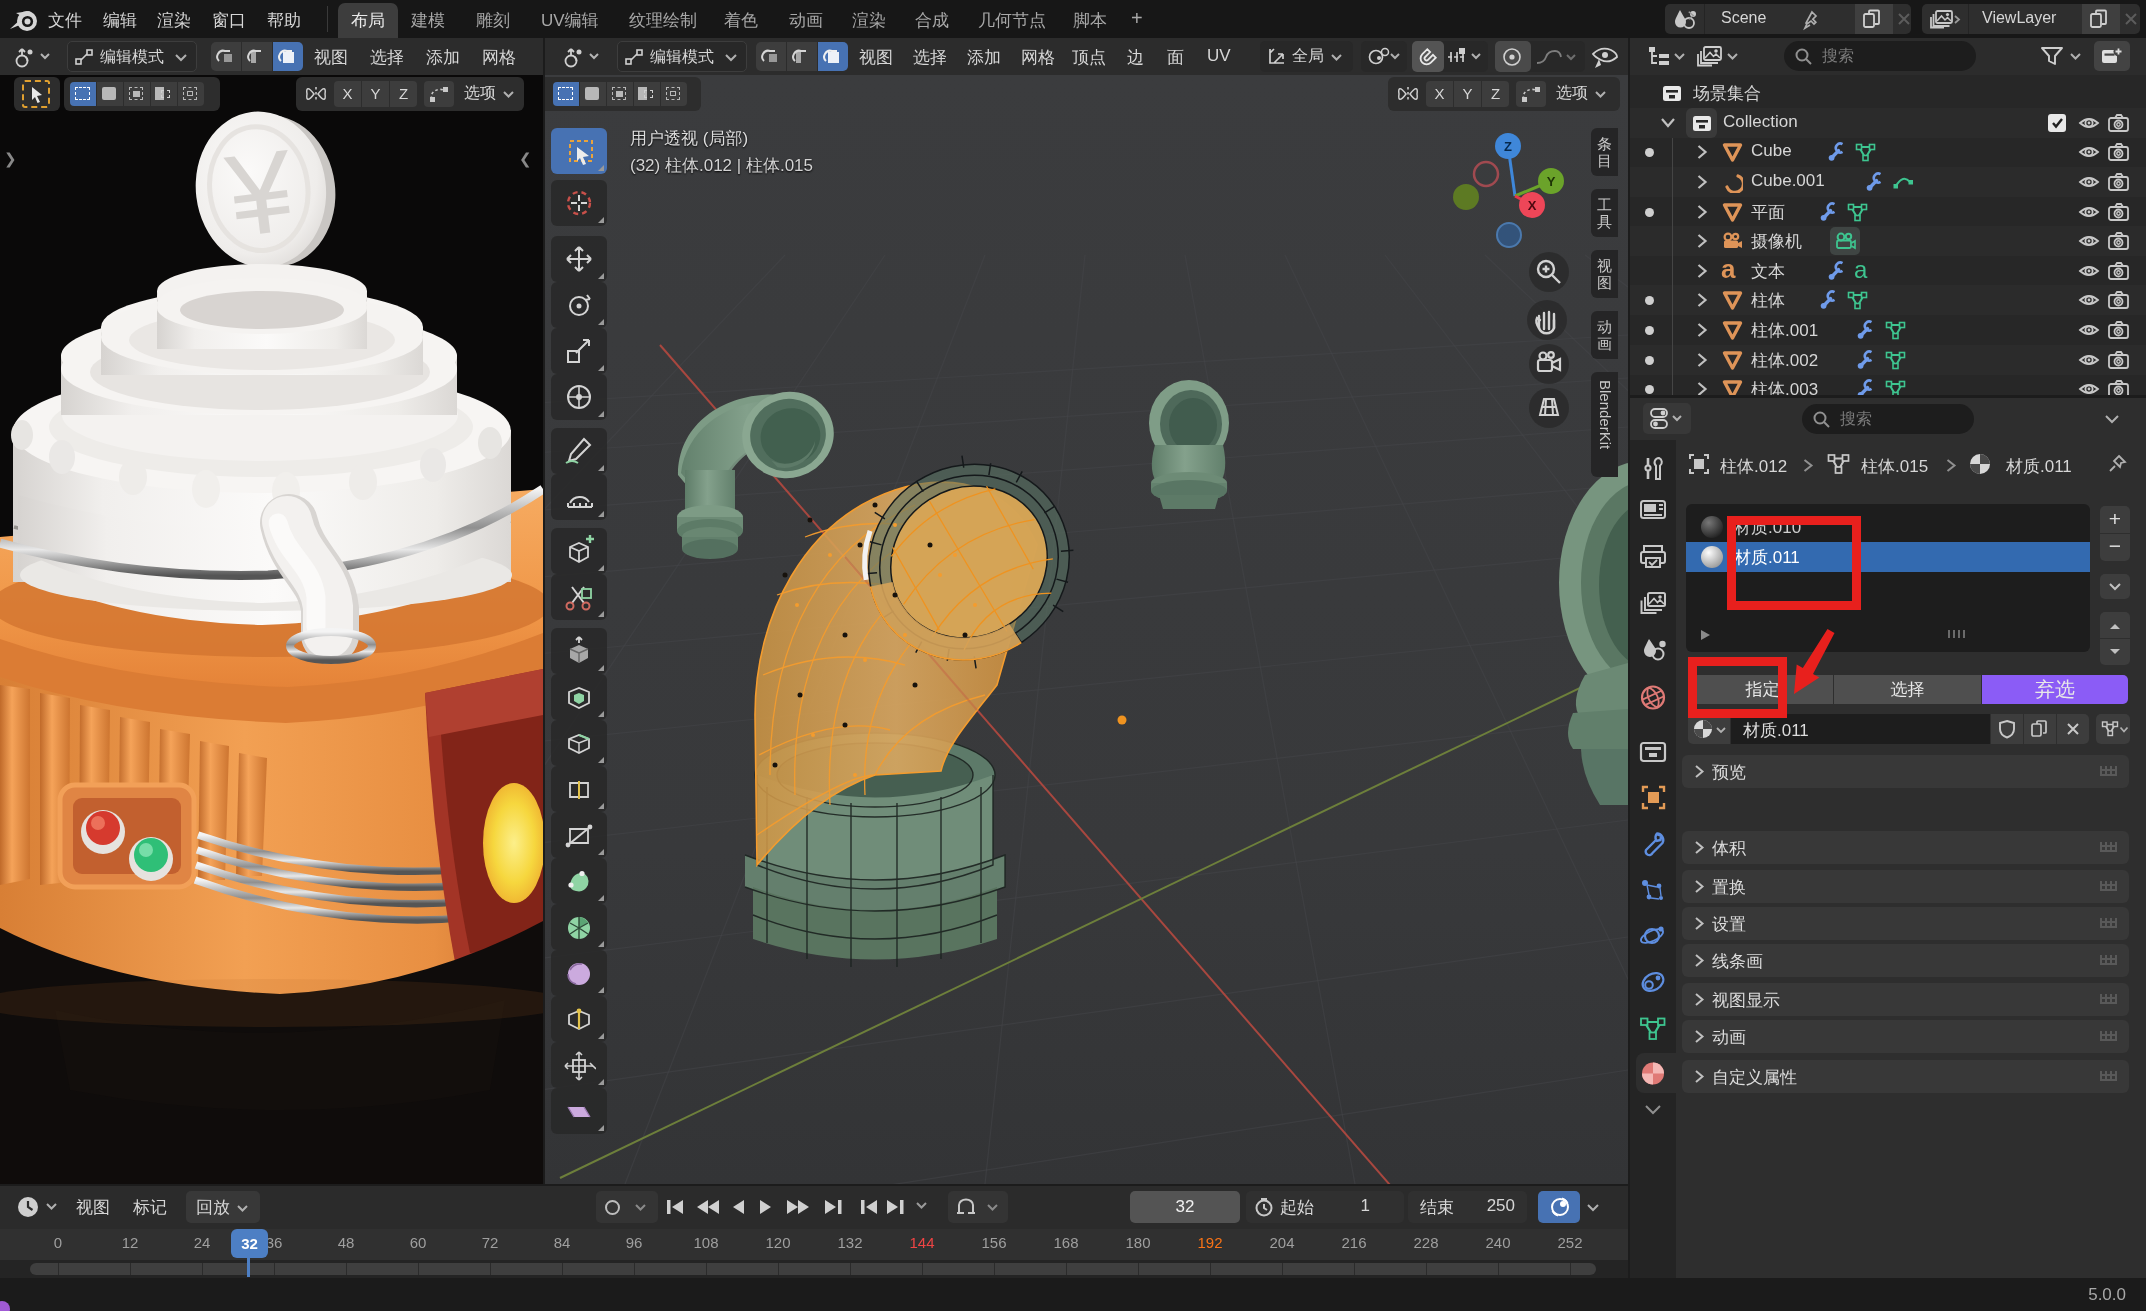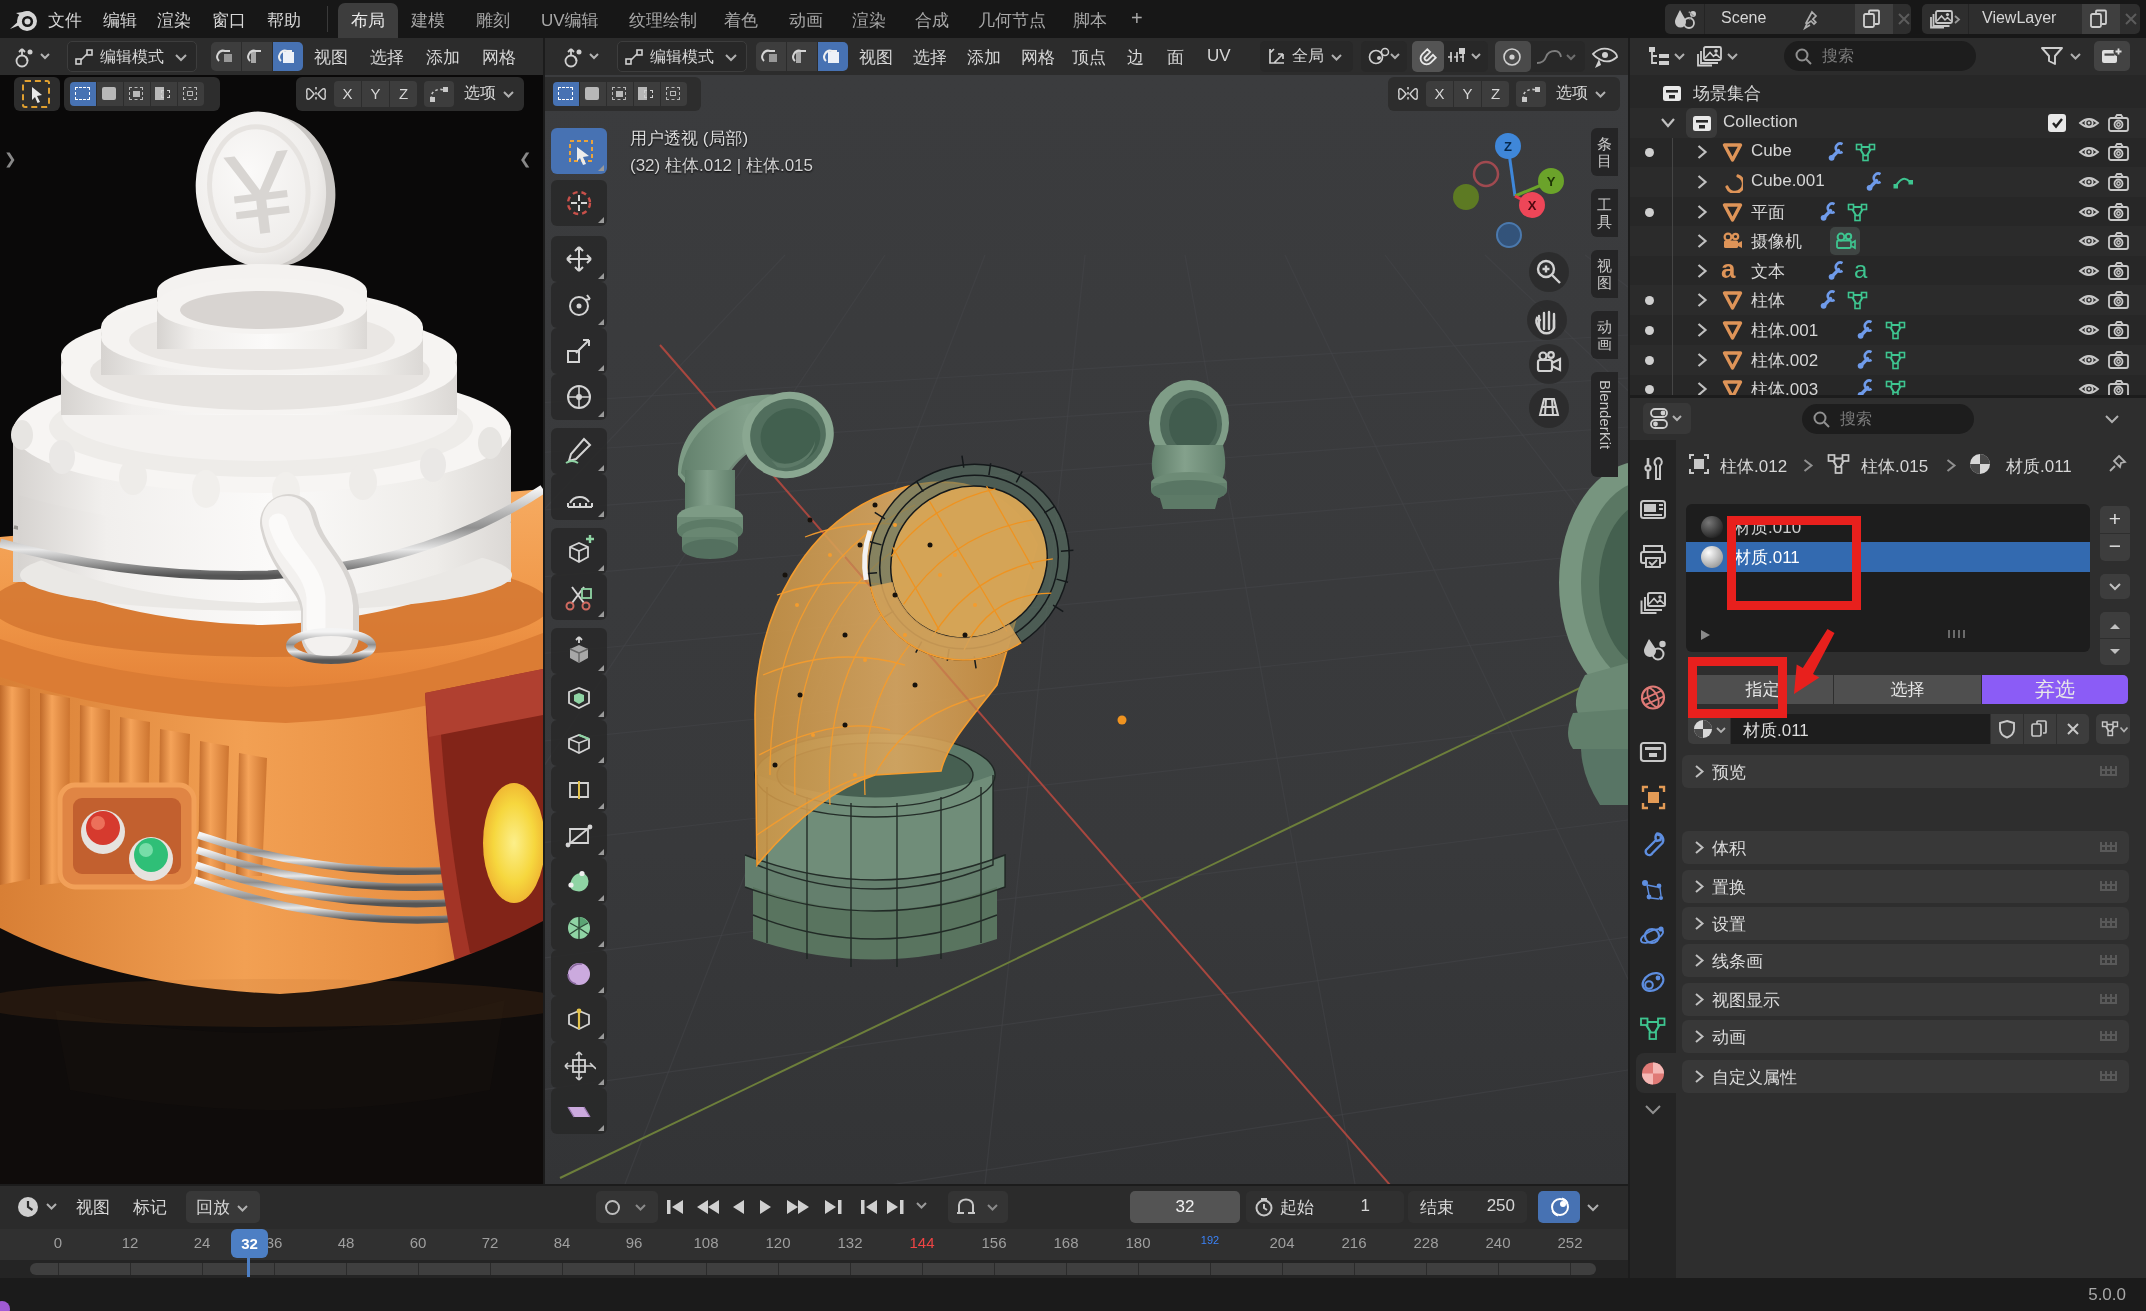--- a/index.html
+++ b/index.html
@@ -1533,21 +1533,21 @@
     <div class="abs" style="left:468px;top:5px;width:44px;text-align:center;color:#9f9f9f;font-size:15px;">72</div>
     <div class="abs" style="left:540px;top:5px;width:44px;text-align:center;color:#9f9f9f;font-size:15px;">84</div>
     <div class="abs" style="left:612px;top:5px;width:44px;text-align:center;color:#9f9f9f;font-size:15px;">96</div>
     <div class="abs" style="left:684px;top:5px;width:44px;text-align:center;color:#9f9f9f;font-size:15px;">108</div>
     <div class="abs" style="left:756px;top:5px;width:44px;text-align:center;color:#9f9f9f;font-size:15px;">120</div>
     <div class="abs" style="left:828px;top:5px;width:44px;text-align:center;color:#9f9f9f;font-size:15px;">132</div>
     <div class="abs" style="left:900px;top:5px;width:44px;text-align:center;color:#ef4444;font-size:15px;">144</div>
     <div class="abs" style="left:972px;top:5px;width:44px;text-align:center;color:#9f9f9f;font-size:15px;">156</div>
     <div class="abs" style="left:1044px;top:5px;width:44px;text-align:center;color:#9f9f9f;font-size:15px;">168</div>
     <div class="abs" style="left:1116px;top:5px;width:44px;text-align:center;color:#9f9f9f;font-size:15px;">180</div>
-    <div class="abs" style="left:1188px;top:5px;width:44px;text-align:center;color:#3b82f6;font-size:11px;">192</div>
+    <div class="abs" style="left:1188px;top:5px;width:44px;text-align:center;color:#f97316;font-size:15px;">192</div>
     <div class="abs" style="left:1260px;top:5px;width:44px;text-align:center;color:#9f9f9f;font-size:15px;">204</div>
     <div class="abs" style="left:1332px;top:5px;width:44px;text-align:center;color:#9f9f9f;font-size:15px;">216</div>
     <div class="abs" style="left:1404px;top:5px;width:44px;text-align:center;color:#9f9f9f;font-size:15px;">228</div>
     <div class="abs" style="left:1476px;top:5px;width:44px;text-align:center;color:#9f9f9f;font-size:15px;">240</div>
     <div class="abs" style="left:1548px;top:5px;width:44px;text-align:center;color:#9f9f9f;font-size:15px;">252</div>
     </div>
     <div class="abs" style="left:0;top:74px;width:1628px;height:18px;background:#242424;">
     <div class="abs" style="left:30px;top:3px;width:1566px;height:12px;background:#3f3f3f;border-radius:6px;"></div>
     <div class="abs" style="left:58px;top:3px;width:1px;height:12px;background:#2b2b2b;"></div>
         <div class="abs" style="left:130px;top:3px;width:1px;height:12px;background:#2b2b2b;"></div>

